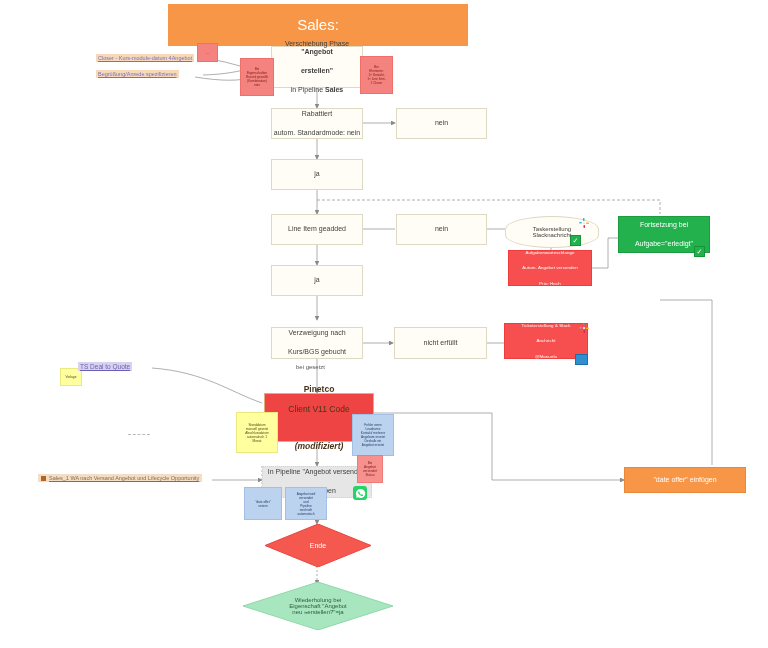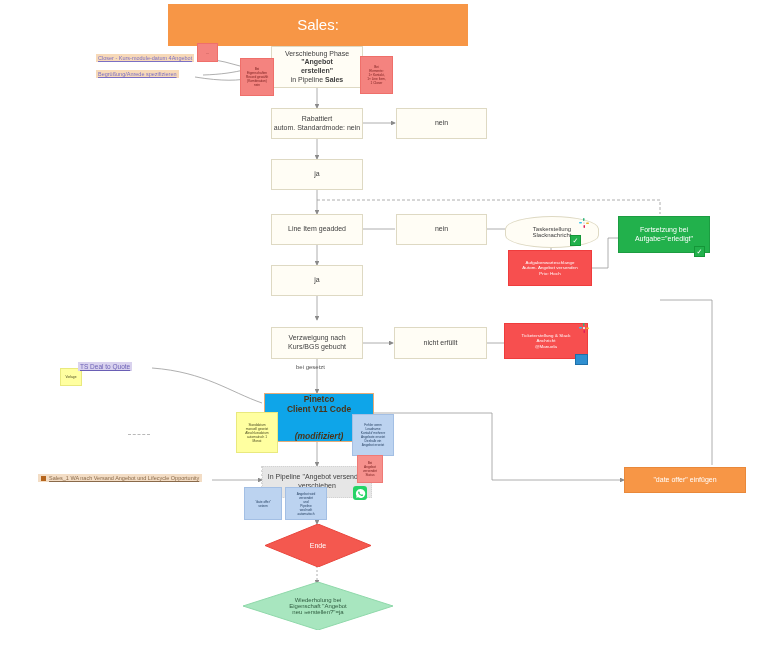--- a/index.html
+++ b/index.html
@@ -6,34 +6,34 @@
   body{
     width:768px;height:648px;background:#ffffff;position:relative;overflow:hidden;
     font-family:"Liberation Sans","DejaVu Sans",sans-serif;
     color:#404040;
   }
   .canvas{position:absolute;inset:0;}
   svg.wires{position:absolute;left:0;top:0;width:768px;height:648px;pointer-events:none;}
 
   
   .node{position:absolute;box-sizing:border-box;display:flex;align-items:center;justify-content:center;
-        text-align:center;line-height:1.25;}
+        text-align:center;line-height:1.25;gap:10px;}
   .proc{background:#fffdf5;border:1px solid #ded9c3;}
   .title-banner{background:#f79646;color:#ffffff;display:flex;flex-direction:column;
         align-items:center;justify-content:center;text-align:center;}
   .title-l1{font-size:15px;}
   .title-l2{font-size:15px;}
   .title-l2 u{text-decoration:underline;}
 
   .pink{background:#f4837f;border:1px solid #ef6f6a;color:#7a2020;}
   .pinkpale{background:#f6918d;border:1px solid #ef7a76;color:#7a2020;}
   .redbox{background:#f74f4f;border:1px solid #ef3c3c;color:#ffffff;}
   .green{background:#22b14c;border:1px solid #1c9c41;color:#ffffff;}
   .orangebox{background:#f79646;border:1px solid #e9883a;color:#ffffff;}
-  .peach{background:#0ea5e9;border:1px solid #e6ab78;color:#4a3419;}
+  .peach{background:#ef4444;border:1px solid #e6ab78;color:#4a3419;}
   .greybox{background:#e6e6e6;border:1px solid #d2d2d2;color:#404040;}
   .yellownote{background:#ffffa0;border:1px solid #e9e97e;color:#4a4a20;}
   .bluenote{background:#bcd3f0;border:1px solid #9fبc e3;color:#1f3a5c;}
   .bluenote{background:#bcd3f0;border:1px solid #a3bfe4;color:#1f3a5c;}
 
   .tiny{font-size:3.6px;letter-spacing:.1px;}
   .xtiny{font-size:3.2px;letter-spacing:0px;}
   .sm{font-size:6px;}
   .md{font-size:7px;}
   .lg{font-size:8.5px;}
@@ -192,21 +192,21 @@
   </div>
 
   <div class="node proc md" style="left:394px;top:327px;width:93px;height:32px;">
       <span>nicht erfüllt</span>
     </div>
 
   <div class="edge-label" style="left:296px;top:364px;">bei gesetzt</div>
 
   <div class="node peach" style="left:264px;top:393px;width:110px;height:49px;flex-direction:column;">
     <div class="lg" style="font-weight:bold;">Pinetco</div>
-    <div class="lg" style="font-weight:bold;">Client V11 Code</div>
+    <div class="lg" style="font-weight:normal;">Client V11 Code</div>
     <div class="lg" style="font-style:italic;font-weight:bold;margin-top:16px;">(modifiziert)</div>
   </div>
 
   <div class="node yellownote" style="left:236px;top:412px;width:42px;height:41px;">
     <span class="note-txt xtiny">Standdatum
 manuell gesetzt
 Abschlussdatum
 automatisch 1
 Monat</span>
   </div>

